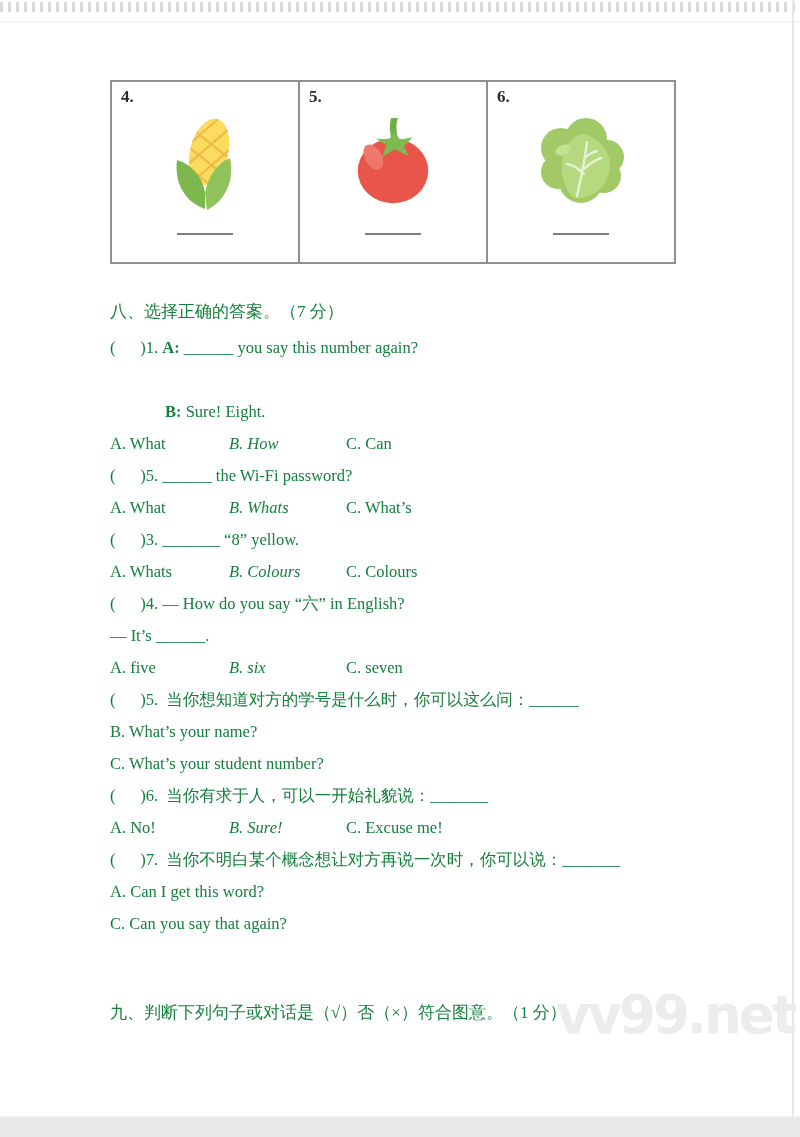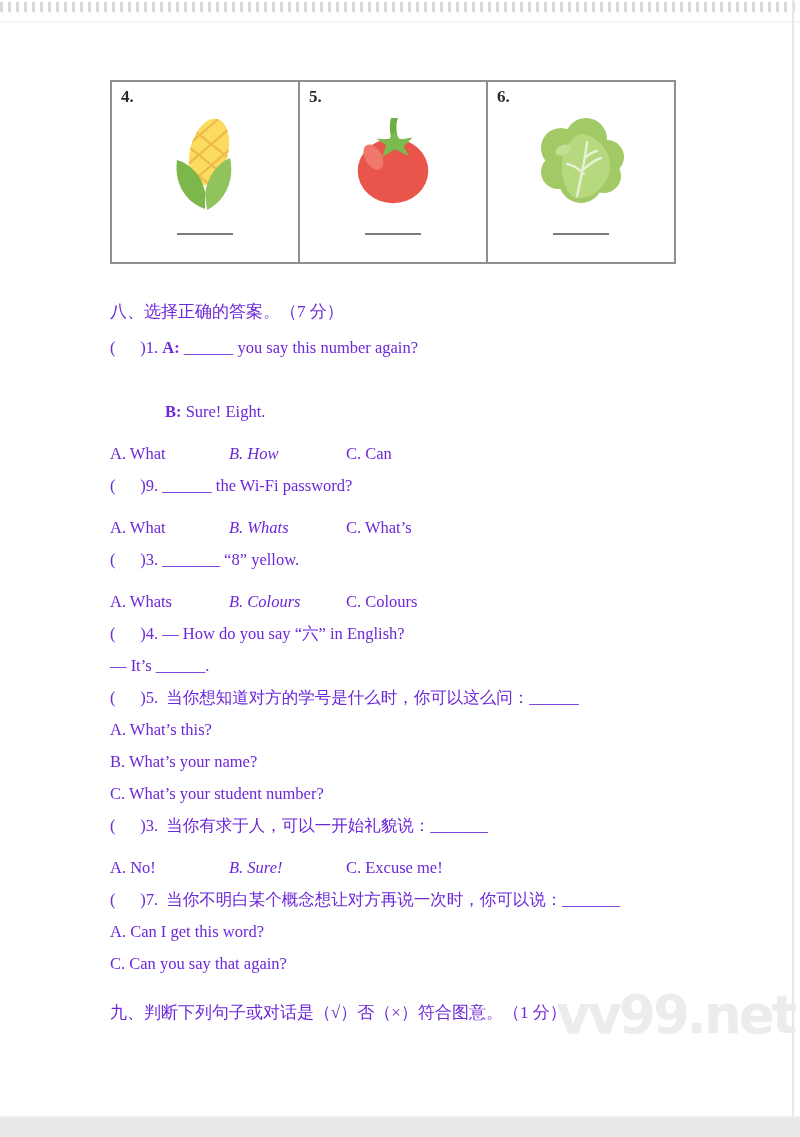--- a/index.html
+++ b/index.html
@@ -44,27 +44,27 @@
   }
   .pic-img { position:absolute; left:50%; top:30px; transform:translateX(-50%); }
   .pic-blank {
     position:absolute; left:50%; bottom:27px; transform:translateX(-50%);
     width:56px; height:0; border-top:2px solid #7d7d7d;
   }
   
   .text-block { position:absolute; left:110px; top:296px; width:600px; z-index:2; }
   .s9-block  { position:absolute; left:110px; top:997px; width:640px; z-index:2; }
   .line {
-    font-size:16.5px; line-height:32px; white-space:pre; color:#6d28d9;
+    font-size:16.5px; line-height:32px; white-space:pre; color:#15803d;
   }
   .heading { font-size:17px; }
   .heading.s8 { margin-bottom:4px; }
   .seg-b { font-weight:bold; }
   .opt-col { display:inline-block; }
-  .opt-col.c0 { width:119px;margin-top:10px; }
+  .opt-col.c0 { width:119px; }
   .opt-col.c1 { width:117px;font-style:italic; }
 </style>
 </head>
 <body>
 
 <div class="perforation"></div>
 <div class="faint-top-line"></div>
 <div class="right-edge"></div>
 <div class="bottom-strip"></div>
 
@@ -137,31 +137,31 @@
   </div>
 
 </div>
 
 <div class="text-block">
   <div class="line heading s8">八、选择正确的答案。（7 分）</div>
   <div id="s8-lines">
       <div class="line"><span class="seg">(      )1. </span><span class="seg-b">A:</span><span class="seg"> ______ you say this number again?</span></div>
       <div class="line" style="padding-left: 55px; margin-top: 32px;"><span class="seg-b">B:</span><span class="seg"> Sure! Eight.</span></div>
       <div class="line"><span class="opt-col c0">A. What</span><span class="opt-col c1">B. How</span><span class="opt-col c2">C. Can</span></div>
-      <div class="line">(      )9. ______ the Wi-Fi password?</div>
+      <div class="line">(      )5. ______ the Wi-Fi password?</div>
       <div class="line"><span class="opt-col c0">A. What</span><span class="opt-col c1">B. Whats</span><span class="opt-col c2">C. What’s</span></div>
       <div class="line">(      )3. _______ “8” yellow.</div>
       <div class="line"><span class="opt-col c0">A. Whats</span><span class="opt-col c1">B. Colours</span><span class="opt-col c2">C. Colours</span></div>
       <div class="line">(      )4. — How do you say “六” in English?</div>
       <div class="line">— It’s ______.</div>
+      <div class="line"><span class="opt-col c0">A. five</span><span class="opt-col c1">B. six</span><span class="opt-col c2">C. seven</span></div>
       <div class="line">(      )5.  当你想知道对方的学号是什么时，你可以这么问：______</div>
-      <div class="line">A. What’s this?</div>
       <div class="line">B. What’s your name?</div>
       <div class="line">C. What’s your student number?</div>
-      <div class="line">(      )3.  当你有求于人，可以一开始礼貌说：_______</div>
+      <div class="line">(      )6.  当你有求于人，可以一开始礼貌说：_______</div>
       <div class="line"><span class="opt-col c0">A. No!</span><span class="opt-col c1">B. Sure!</span><span class="opt-col c2">C. Excuse me!</span></div>
       <div class="line">(      )7.  当你不明白某个概念想让对方再说一次时，你可以说：_______</div>
       <div class="line">A. Can I get this word?</div>
       <div class="line">C. Can you say that again?</div>
     </div>
 </div>
 
 <div class="s9-block">
   <div class="line heading">九、判断下列句子或对话是（√）否（×）符合图意。（1 分）</div>
 </div>

